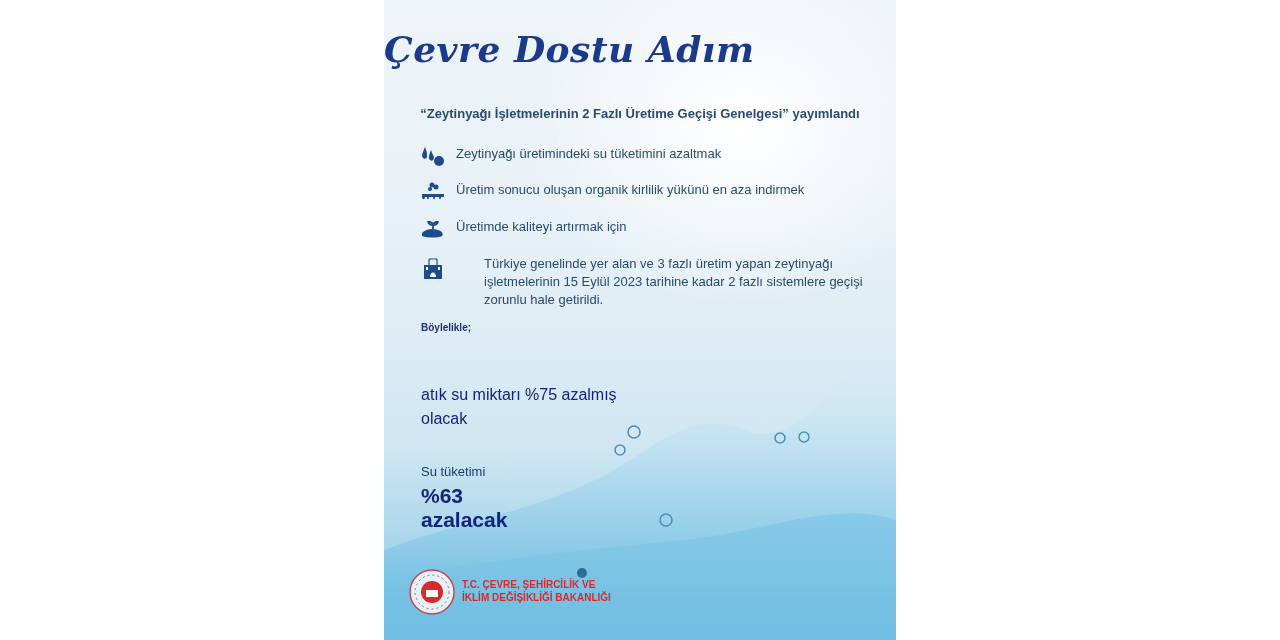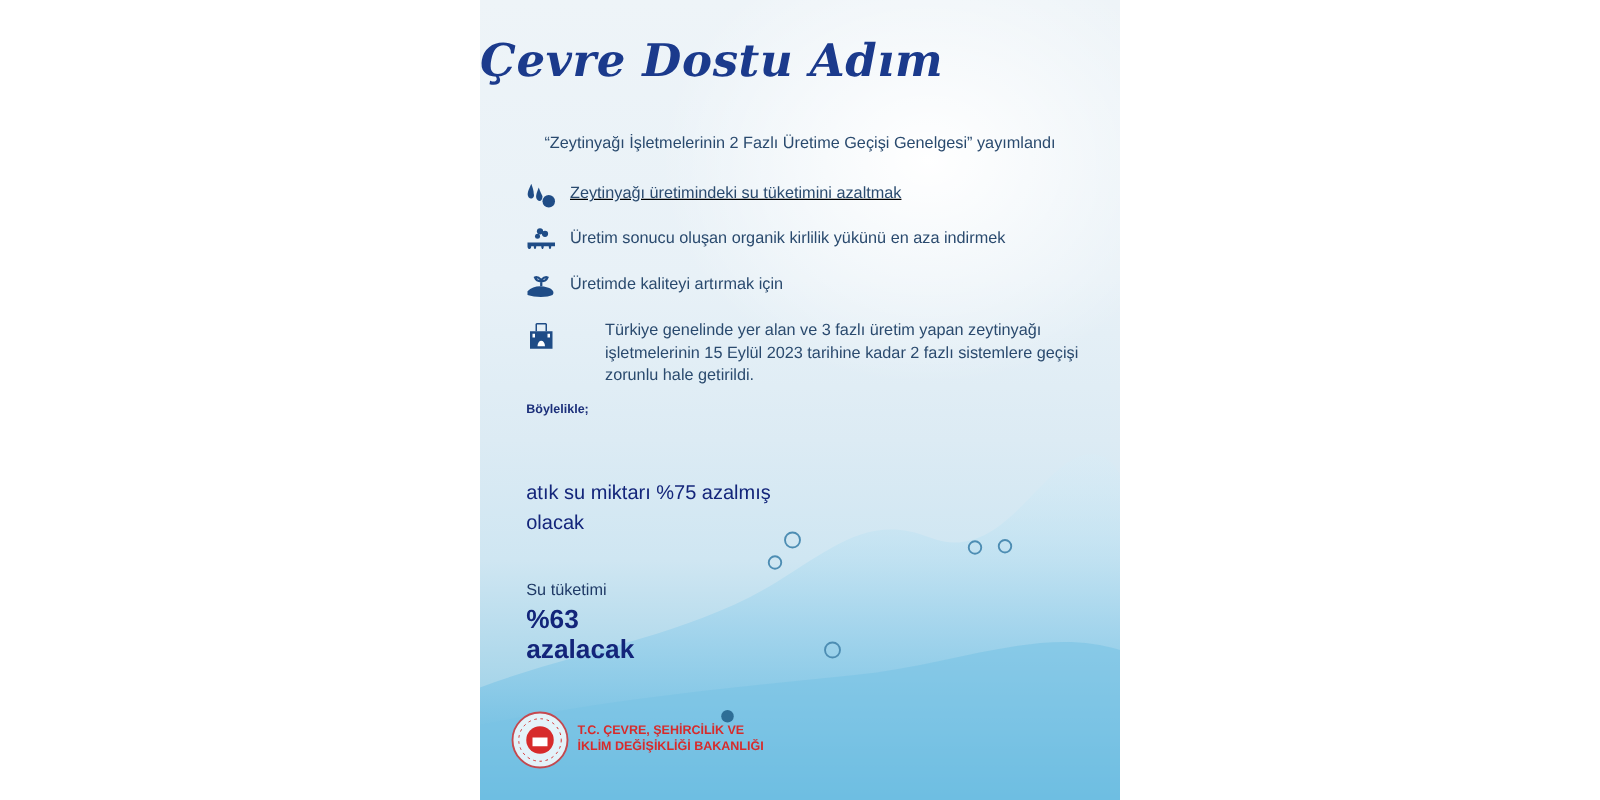--- a/index.html
+++ b/index.html
@@ -17,28 +17,28 @@
     .splash {
       position: absolute; left: 0; bottom: 0; width: 512px; height: 320px; pointer-events: none;
     }
     .title {
       position: absolute; left: 0; width: 427px; top: 28px; text-align: left;
       font-family: "DejaVu Serif", serif; font-style: italic; font-weight: bold;
       font-size: 36px; color: #1b3a8c; letter-spacing: 0.5px;
     }
     .subtitle {
       position: absolute; left: 0; width: 512px; top: 106px; text-align: center;
-      font-size: 13px; font-weight: normal; color: #2a4a6e;
+      font-size: 13px; font-weight: bold; color: #2a4a6e;
     }
     .bullet {
       position: absolute; left: 36px; display: flex; align-items: flex-start;
     }
     .bullet .ico { width: 26px; height: 22px; margin-right: 10px; flex: 0 0 26px; }
     .bullet .txt { font-size: 13px; color: #2a4a6e; line-height: 18px; }
-    .b1 { top: 145px; text-decoration: underline; } .b2 { top: 181px; } .b3 { top: 218px; } .b4 { top: 255px; }
+    .b1 { top: 145px; } .b2 { top: 181px; } .b3 { top: 218px; } .b4 { top: 255px; }
     .b4 .txt { width: 400px; margin-left: 28px; }
     .boylelikle { position: absolute; left: 37px; top: 322px; font-size: 10px; font-weight: bold; color: #1b2f7a; }
     .lead1 { position: absolute; left: 37px; top: 347px; font-size: 13px; color: #1f3a66; line-height: 17px; width: 200px; }
     .big1 { position: absolute; left: 37px; top: 383px; font-size: 16px; font-weight: normal; color: #13257a; line-height: 24px; width: 220px; }
     .lead2 { position: absolute; left: 37px; top: 464px; font-size: 13px; color: #1f3a66; }
     .big2 { position: absolute; left: 37px; top: 484px; font-size: 21px; font-weight: bold; color: #13257a; line-height: 24px; }
     .logo { position: absolute; left: 24px; top: 568px; width: 48px; height: 48px; }
     .ministry { position: absolute; left: 78px; top: 578px; font-size: 10px; font-weight: bold; color: #d72b2b; line-height: 13px; }
   </style>
 </head>

